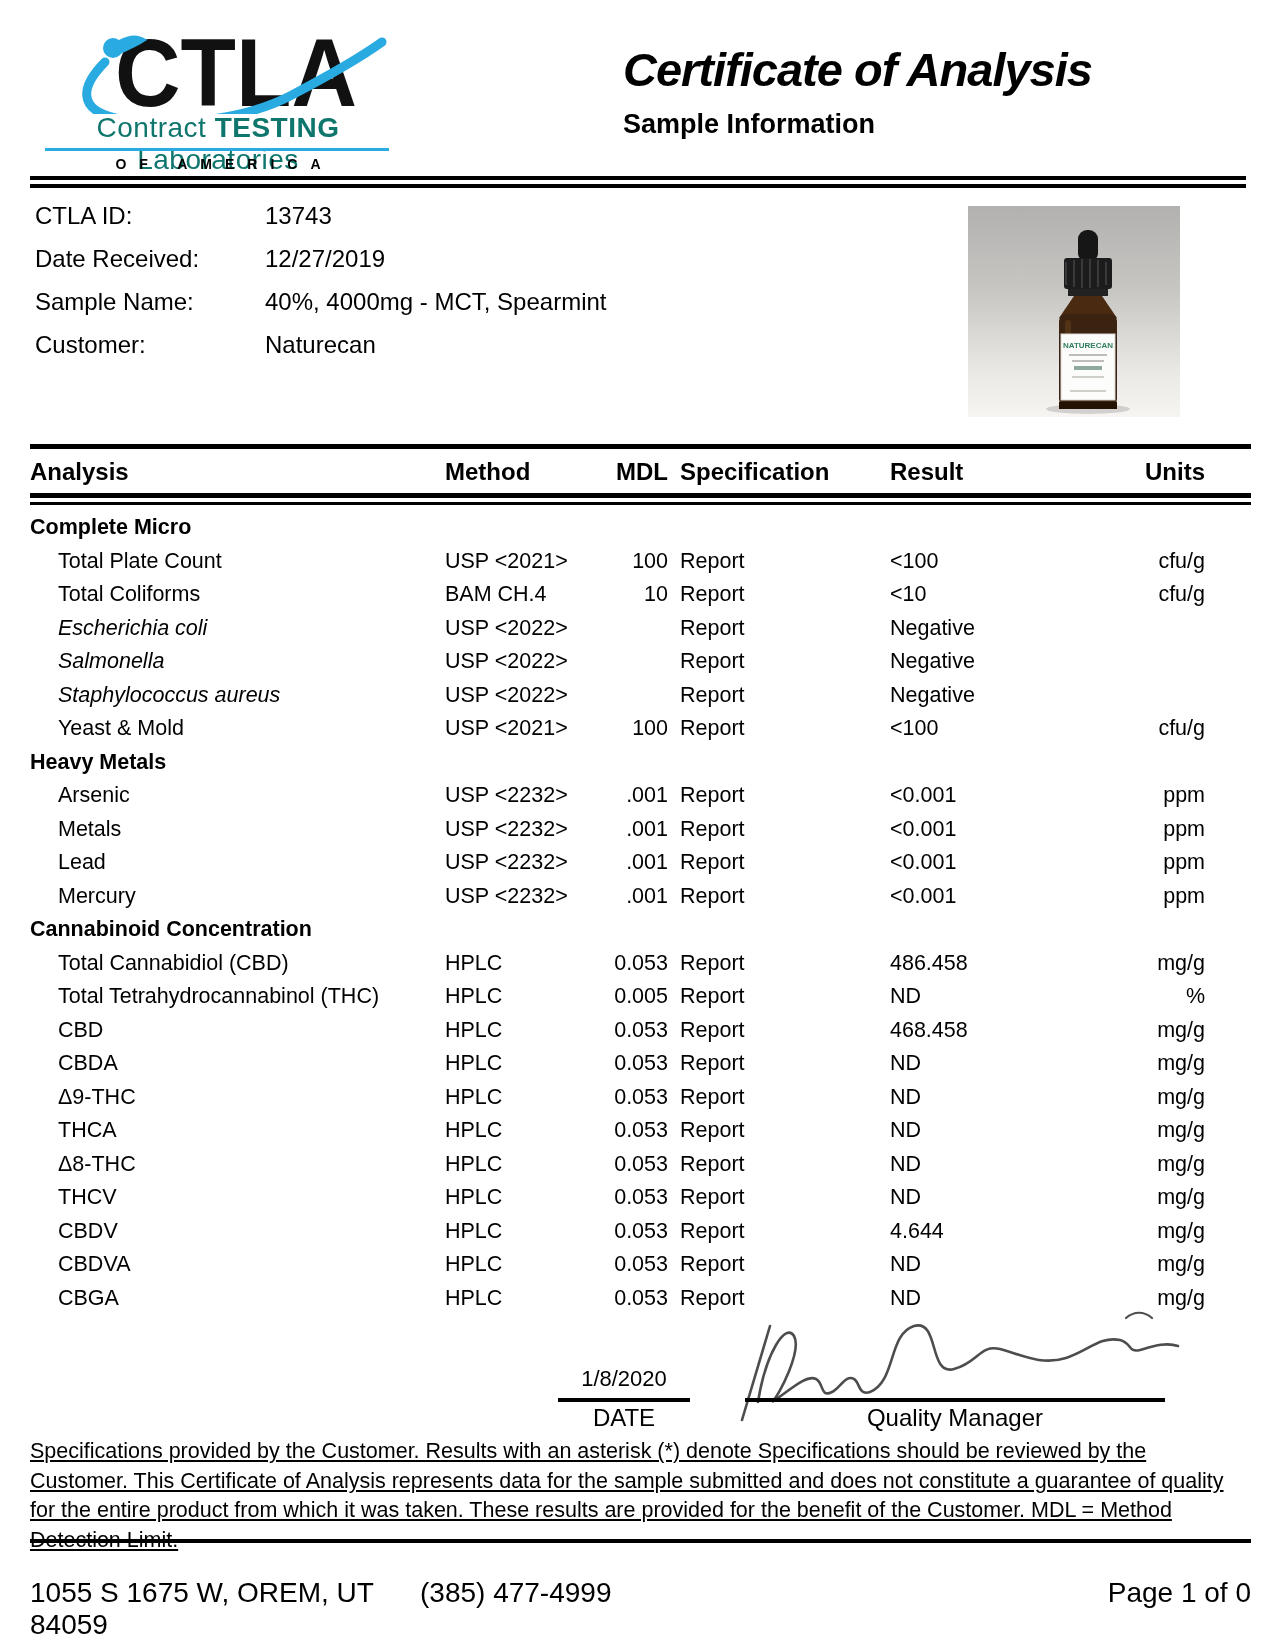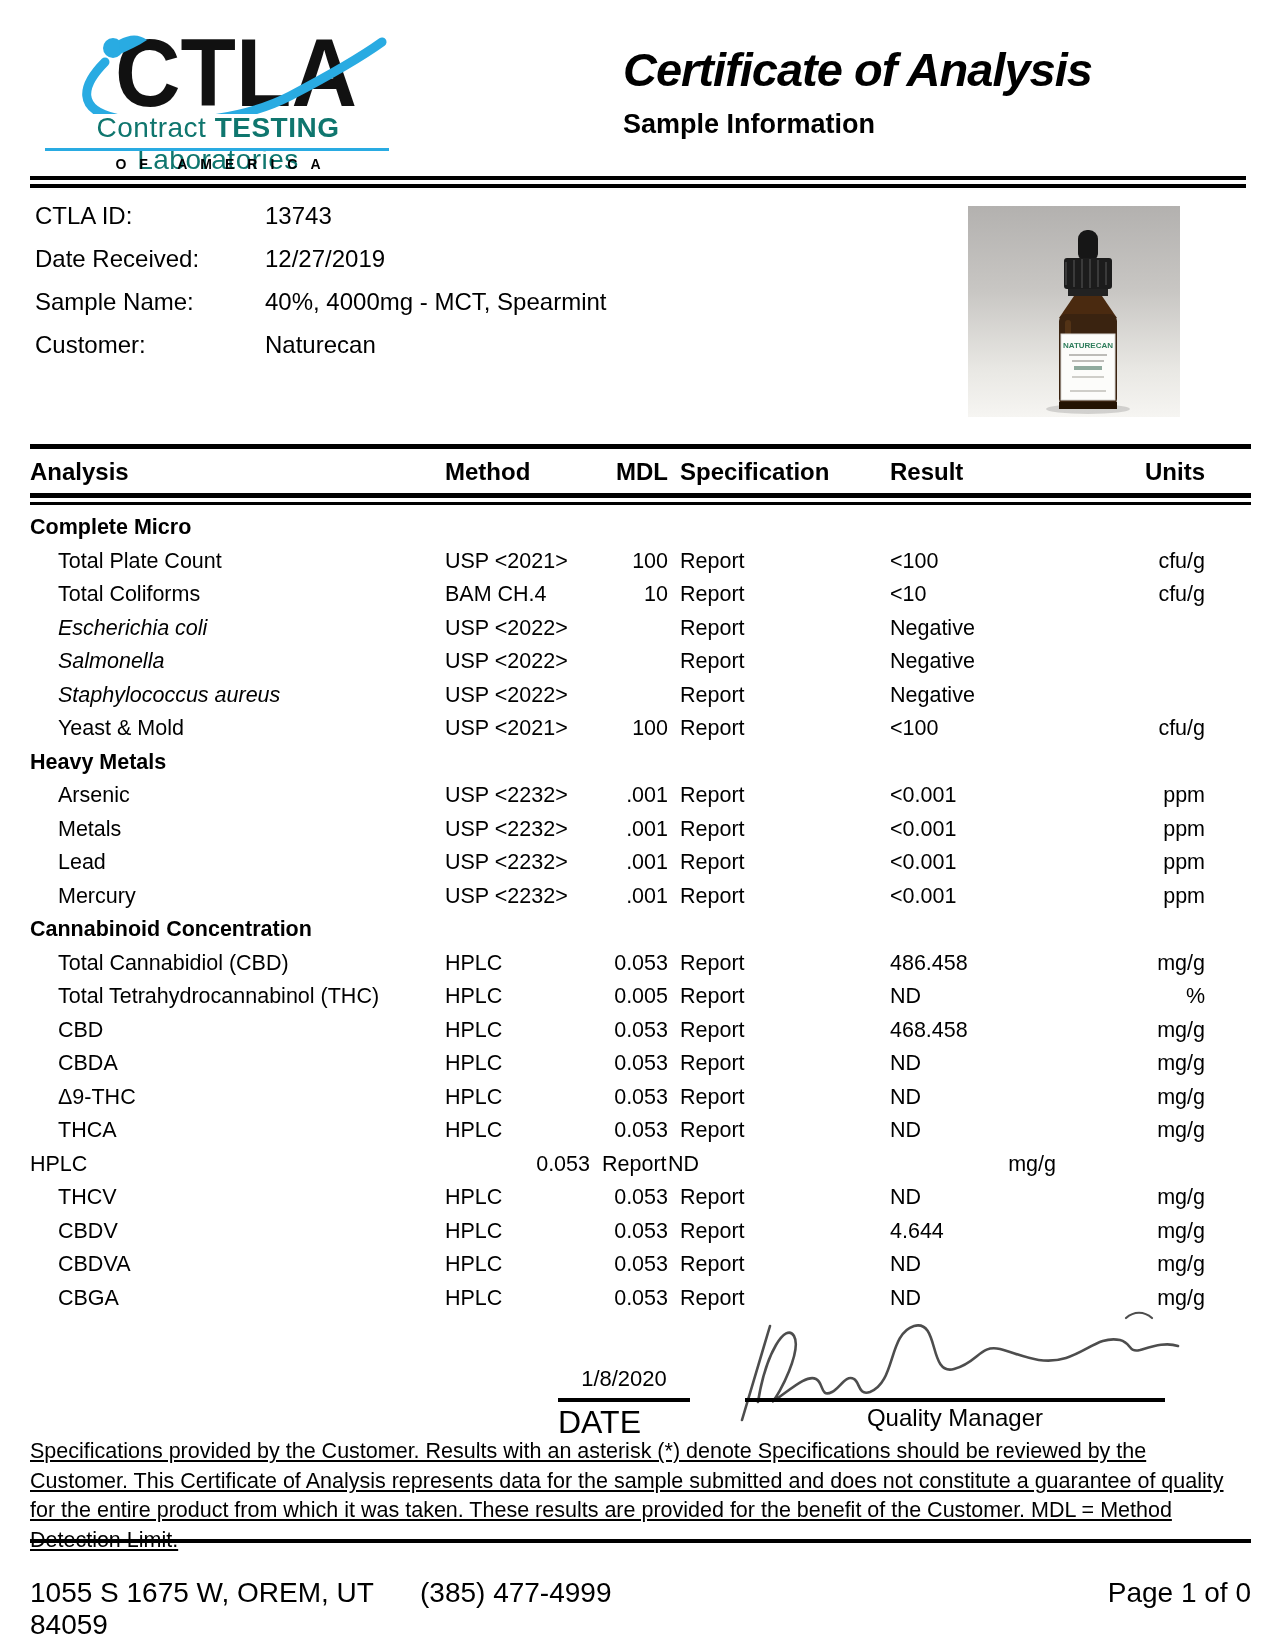--- a/index.html
+++ b/index.html
@@ -51,21 +51,21 @@
   .section-row .c-method, .section-row .c-mdl, .section-row .c-spec,
   .section-row .c-result, .section-row .c-units { visibility:hidden; }
   .c-mdl { text-align:right; }
   .c-spec { padding-left:12px; }
   .c-units { text-align:right; padding-right:46px; }
   .italic { font-style:italic; }
 
   
   .date-value { left:558px; top:1366px; width:132px; text-align:center; font-size:22px; }
   .date-line  { left:558px; top:1398px; width:132px; border-top:4px solid #000; }
-  .date-label { left:558px; top:1404px; width:132px; font-size:32px; }
+  .date-label { left:558px; top:1404px; width:132px; text-align:center; font-size:24px; }
   .sig-svg    { left:728px; top:1306px; }
   .sig-line   { left:745px; top:1398px; width:420px; border-top:4px solid #000; }
   .sig-label  { left:745px; top:1404px; width:420px; text-align:center; font-size:24px; }
 
   
   .disclaimer { left:30px; top:1437px; width:1220px; font-size:21.5px; line-height:29.5px;text-decoration:underline; }
   .footer-rule { left:30px; top:1539px; width:1221px; border-top:4px solid #000; }
   .footer { left:30px; top:1577px; width:1221px; display:flex; font-size:28px; }
   .footer-address { width:390px; }
   .footer-phone { width:300px; }
@@ -293,20 +293,21 @@
         </div>
         <div class="t-grid t-row">
           <div class="c-analysis">THCA</div>
           <div class="c-method">HPLC</div>
           <div class="c-mdl">0.053</div>
           <div class="c-spec">Report</div>
           <div class="c-result">ND</div>
           <div class="c-units">mg/g</div>
         </div>
         <div class="t-grid t-row">
+          <div class="c-analysis">Δ8-THC</div>
           <div class="c-method">HPLC</div>
           <div class="c-mdl">0.053</div>
           <div class="c-spec">Report</div>
           <div class="c-result">ND</div>
           <div class="c-units">mg/g</div>
         </div>
         <div class="t-grid t-row">
           <div class="c-analysis">THCV</div>
           <div class="c-method">HPLC</div>
           <div class="c-mdl">0.053</div>

